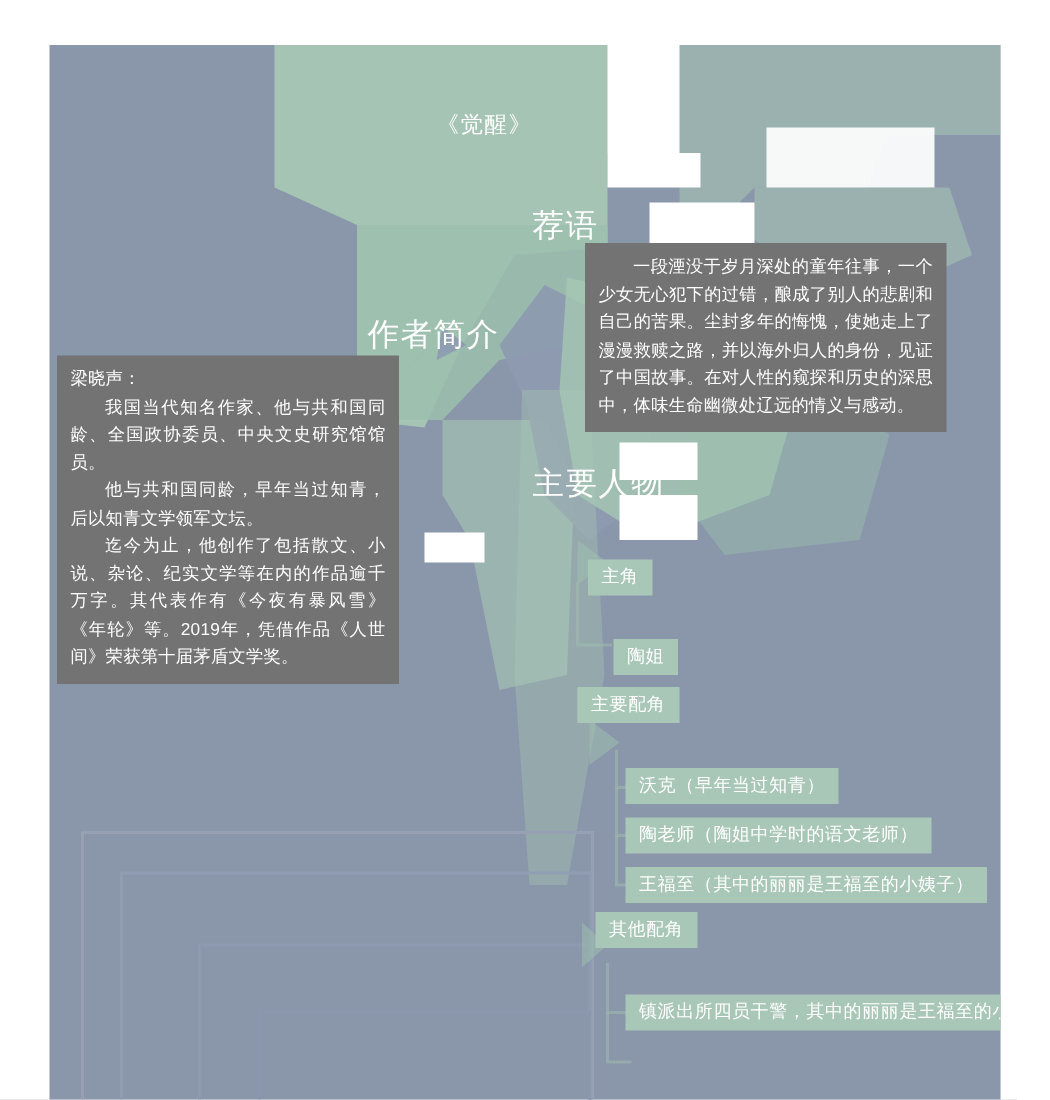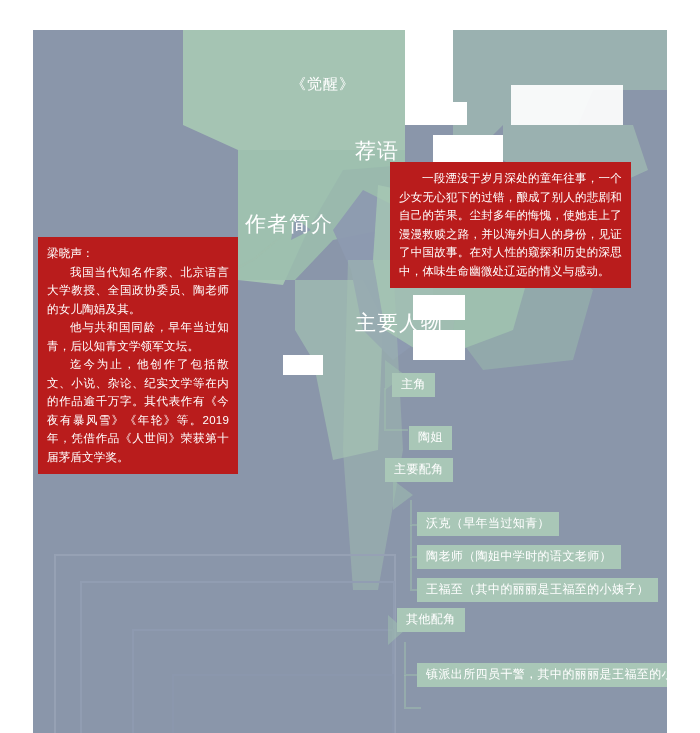--- a/index.html
+++ b/index.html
@@ -59,21 +59,21 @@
     color: #ffffff;
     font-size: 21px;
     line-height: 22px;
     letter-spacing: 1px;
     white-space: nowrap;
     background: transparent;
     padding: 0;
   }
   .textbox {
     position: absolute;
-    background: #b91c1c;
+    background: #737373;
     color: #ffffff;
     font-size: 11.5px;
     line-height: 18.5px;
     padding: 7px 9px 8px 9px;
     letter-spacing: 0.2px;
     text-align: justify;
   }
   .textbox p { margin: 0; }
   .textbox p.indent { text-indent: 2em; }
 </style>
@@ -132,23 +132,23 @@
     <div class="branch-node" style="left:322px; top:110px;">荐语</div>
 
     <div class="branch-node" style="left:212px; top:183px;">作者简介</div>
 
     <div class="branch-node" style="left:322px; top:282px;">主要人物</div>
 
     <div class="textbox" style="left:357px; top:132px; width:241px;">
       <p class="indent">一段湮没于岁月深处的童年往事，一个少女无心犯下的过错，酿成了别人的悲剧和自己的苦果。尘封多年的悔愧，使她走上了漫漫救赎之路，并以海外归人的身份，见证了中国故事。在对人性的窥探和历史的深思中，体味生命幽微处辽远的情义与感动。</p>
     </div>
 
-    <div class="textbox" style="left:5px; top:207px; width:200px;">
+    <div class="textbox" style="left:5px; top:207px; width:228px;">
       <p>梁晓声：</p>
-      <p class="indent">我国当代知名作家、北京语言大学教授、全国政协委员、陶老师的女儿陶娟及其。</p>
+      <p class="indent">我国当代知名作家、他与共和国同龄、全国政协委员、中央文史研究馆馆员。</p>
       <p class="indent">他与共和国同龄，早年当过知青，后以知青文学领军文坛。</p>
       <p class="indent">迄今为止，他创作了包括散文、小说、杂论、纪实文学等在内的作品逾千万字。其代表作有《今夜有暴风雪》《年轮》等。2019年，凭借作品《人世间》荣获第十届茅盾文学奖。</p>
     </div>
 
     <div class="node" style="left:359px; top:343px;">主角</div>
 
     <div class="node" style="left:376px; top:396px;">陶姐</div>
 
     <div class="node" style="left:352px; top:428px;">主要配角</div>
 

